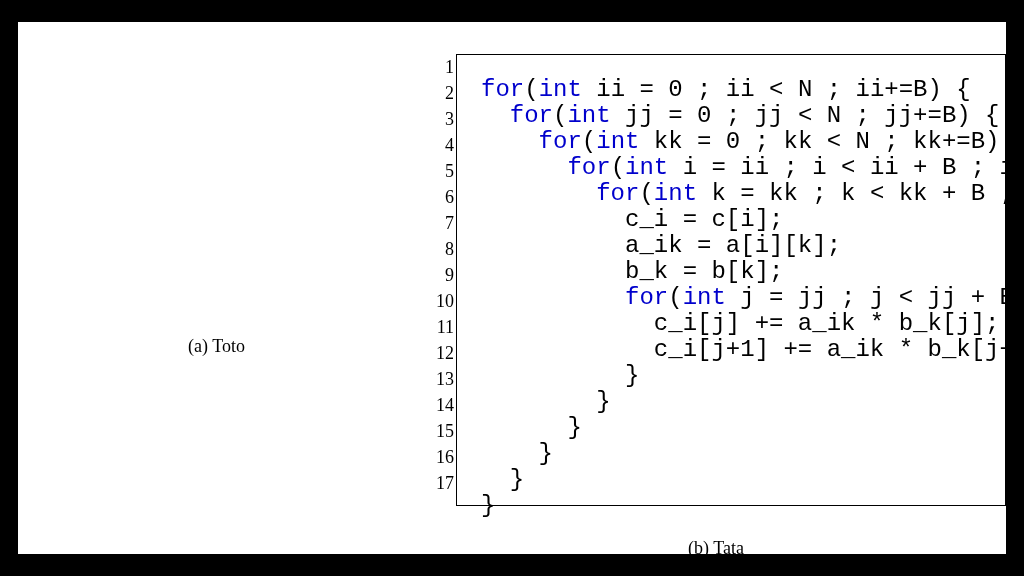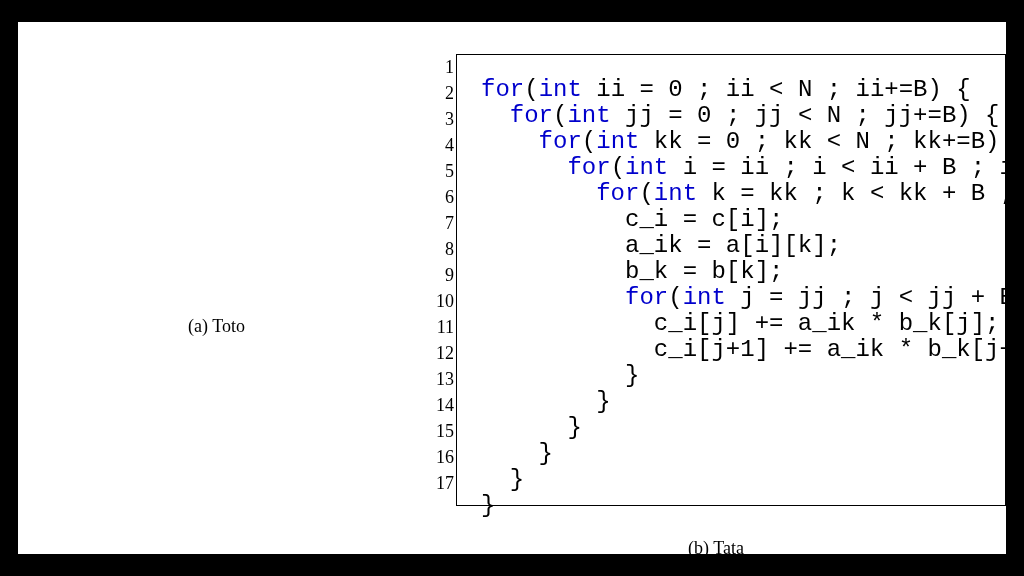--- a/index.html
+++ b/index.html
@@ -56,21 +56,21 @@
     white-space: pre;
     color: #000;
   }
   pre.code .kw { color: #0000cc; }
   .caption {
     position: absolute;
     font-size: 18px;
     color: #000;
     font-family: "Times New Roman", serif;
   }
-  .cap-a { top: 294px; left: 170px; }
+  .cap-a { top: 314px; left: 170px; }
   .cap-b { top: 516px; left: 670px; }
 </style>
 </head>
 <body>
 
 <div class="page">
 
   <div class="linenos">1<br>2<br>3<br>4<br>5<br>6<br>7<br>8<br>9<br>10<br>11<br>12<br>13<br>14<br>15<br>16<br>17</div>
 
   <div class="codebox code-b">

